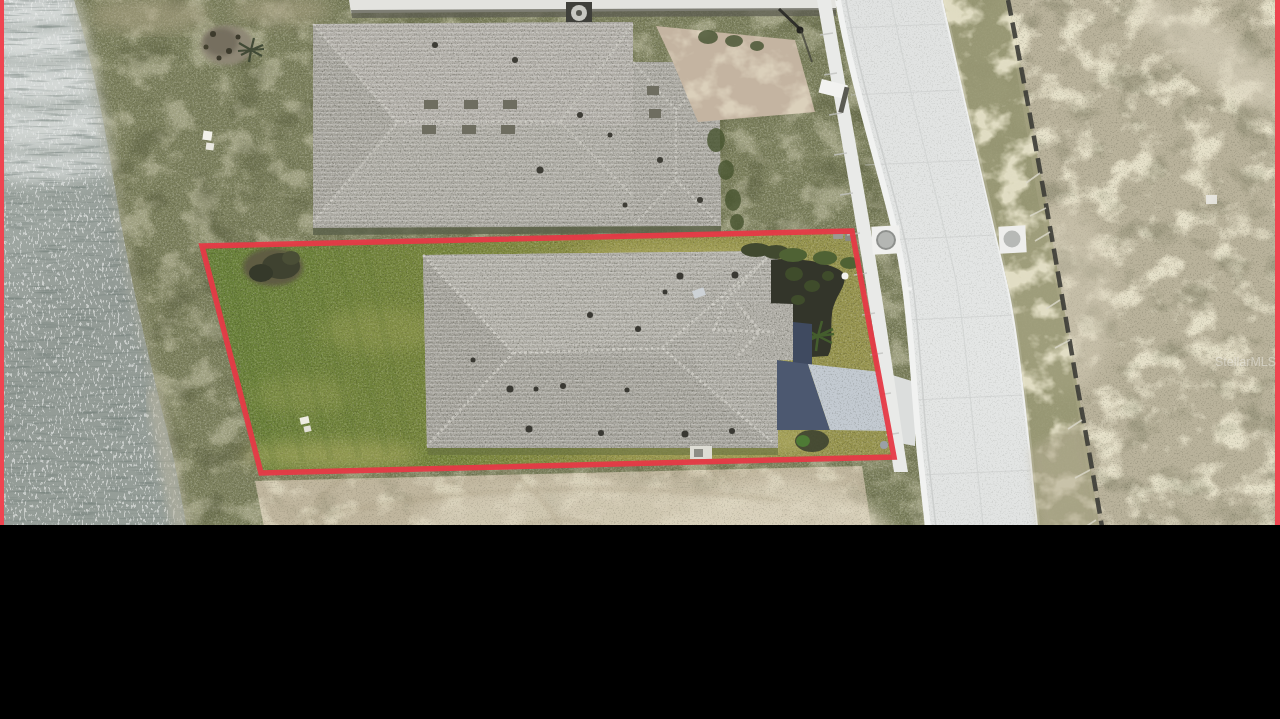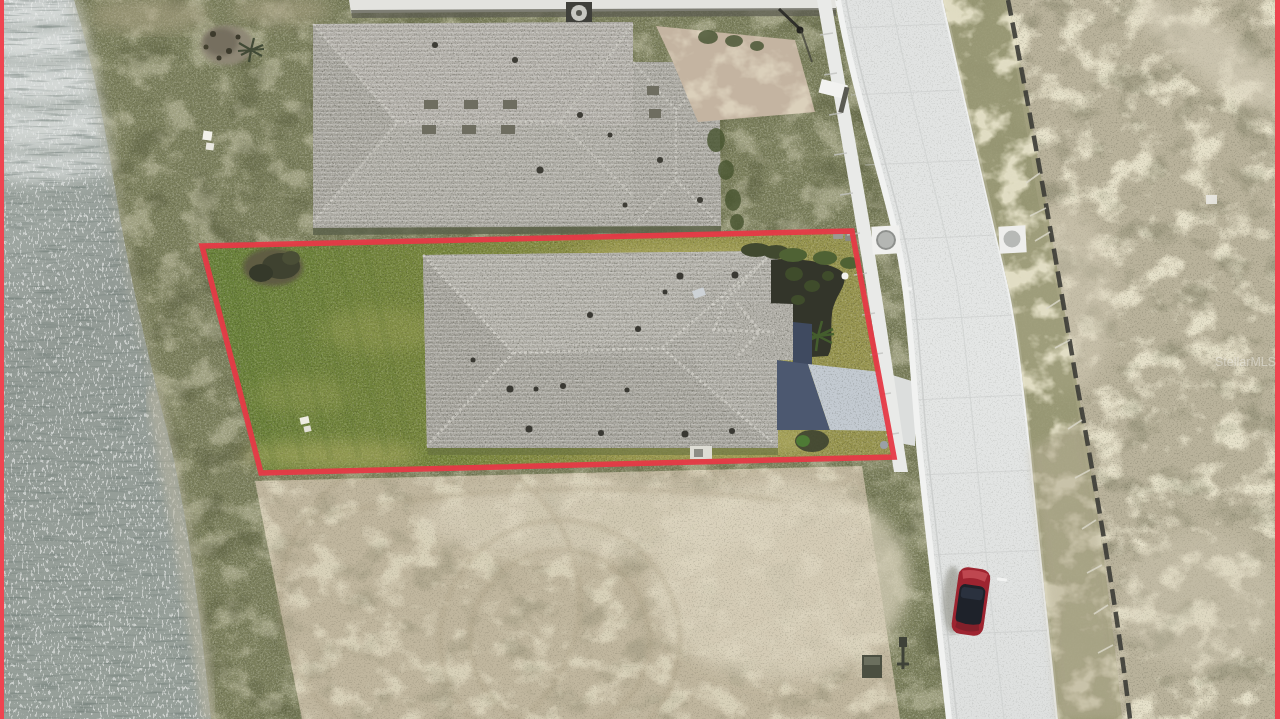--- a/index.html
+++ b/index.html
@@ -1,16 +1,16 @@
 <!DOCTYPE html>
 <html><head>
 <meta charset="utf-8">
 <style>
   html,body{margin:0;padding:0;background:#000;}
-  #scene{width:1280px;height:719px;position:relative;overflow:hidden;font-family:"Liberation Sans", sans-serif;}
+  #scene{width:1280px;height:525px;position:relative;overflow:hidden;font-family:"Liberation Sans", sans-serif;}
   #scene svg{filter:blur(0.4px);}
 </style>
 </head>
 <body>
 <div id="scene">
 <svg width="1280" height="719" viewBox="0 0 1280 719" xmlns="http://www.w3.org/2000/svg">
 <defs>
   <filter id="fGrainW" x="-5%" y="-5%" width="110%" height="110%" color-interpolation-filters="sRGB">
     <feTurbulence type="fractalNoise" baseFrequency="0.55" numOctaves="2" seed="7"></feTurbulence>
     <feColorMatrix type="matrix" values="0 0 0 0 1  0 0 0 0 1  0 0 0 0 0.97  0 0 0 2.6 -1.15"></feColorMatrix>

